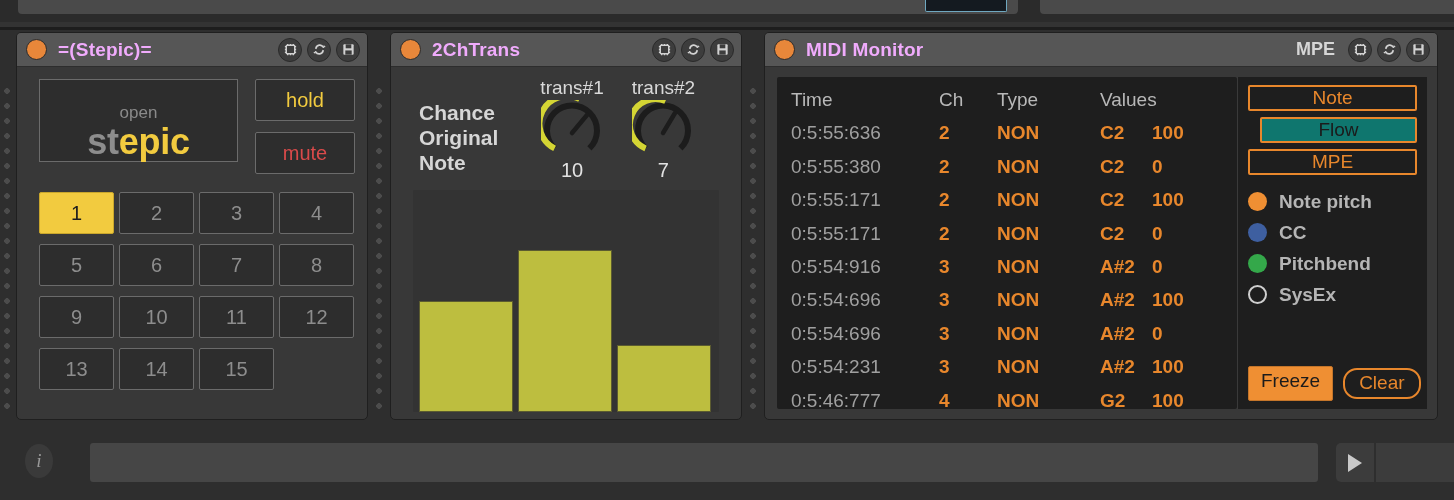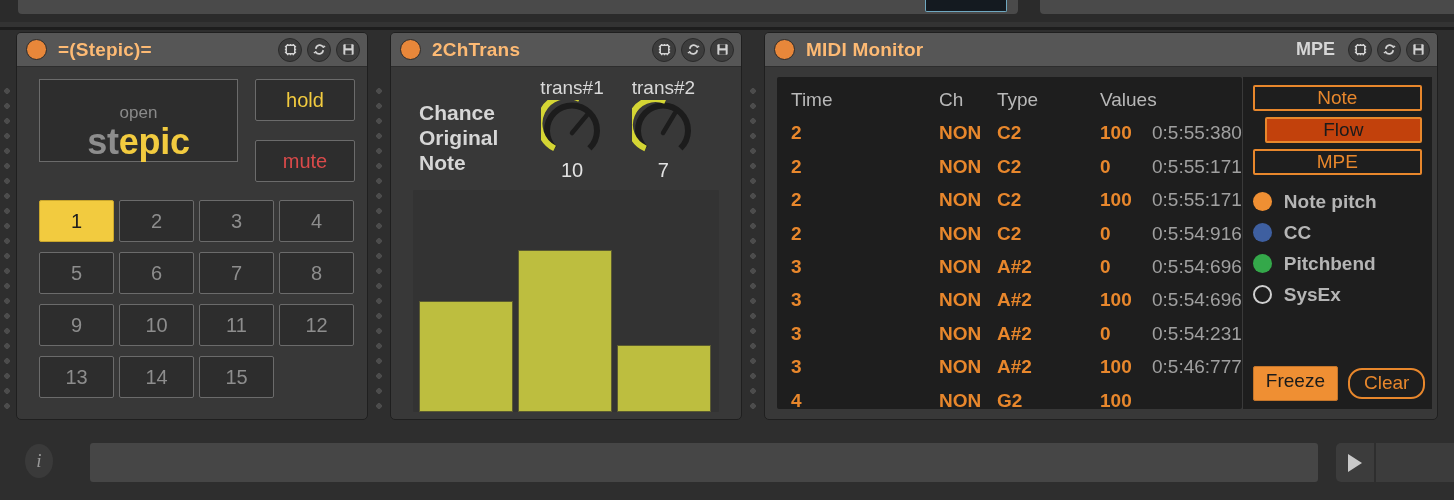--- a/index.html
+++ b/index.html
@@ -40,21 +40,21 @@
     display: flex; align-items: center;
     padding: 0 7px 0 9px;
     border-bottom: 1px solid #2d2d2d;
   }
   .dev-led {
     width: 21px; height: 21px; border-radius: 50%;
     background: #e8873a; border: 1px solid #2b2b2b;
     flex: 0 0 auto;
   }
   .dev-title {
-    margin-left: 11px; color: #fdba74;
+    margin-left: 11px; color: #f0abfc;
     font-size: 19px; font-weight: bold; letter-spacing: .2px;
     white-space: nowrap;
   }
   .hdr-spacer { flex: 1 1 auto; }
   .mpe-tag { color: #d6d6d6; font-size: 18px; font-weight: bold; margin-right: 8px; }
   .hdr-icon {
     width: 24px; height: 24px; border-radius: 50%;
     background: #3d3d3d; border: 1px solid #2a2a2a;
     margin-left: 5px;
     display: flex; align-items: center; justify-content: center;
@@ -70,21 +70,21 @@
     width: 202px; height: 83px;
     border: 1px solid #6b6b6b; background: #2d2d2d;
     border-radius: 0;
     display: flex; flex-direction: column;
     align-items: center; justify-content: flex-end;
   }
   .open-label { color: #8a8a8a; font-size: 17px; line-height: 1; margin-bottom: 2px; }
   .stepic-logo { font-size: 36px; font-weight: bold; line-height: 1.05; letter-spacing:-.3px; }
   .stepic-logo .gray { color: #8d8d8d; }
   .stepic-logo .gold { color: #f2cb3f; }
-  .stepic-side { display: flex; flex-direction: column; gap: 19px; }
+  .stepic-side { display: flex; flex-direction: column; gap: 11px; }
   .side-btn {
     width: 100px; height: 42px;
     border: 1px solid #6b6b6b; background: #2d2d2d; border-radius: 2px;
     display: flex; align-items: center; justify-content: center;
     font-size: 20px;
   }
   .side-btn.hold { color: #f2cb3f; }
   .side-btn.mute { color: #d94a4a; }
 
   .pad-grid {
@@ -141,21 +141,21 @@
     border-left: 1px solid #3a3a3a;
     padding: 8px 10px 8px 10px;
     display: flex; flex-direction: column;
   }
   .tgl {
     height: 26px; border: 2px solid #e8872c; border-radius: 2px;
     display: flex; align-items: center; justify-content: center;
     font-size: 19px; margin-bottom: 6px;
     background: #1e1e1e; color: #e8872c;
   }
-  .tgl.on { background: #c2410c; color: #1b1b1b; margin-left: 12px; }
+  .tgl.on { background: #0f766e; color: #1b1b1b; margin-left: 12px; }
   .legend { margin-top: 5px; }
   .leg-row { display: flex; align-items: center; height: 31px; font-weight: bold; }
   .leg-dot { width: 19px; height: 19px; border-radius: 50%; margin-right: 12px; flex:0 0 auto; }
   .leg-dot.hollow { background: transparent; border: 2px solid #cfcfcf; }
   .leg-txt { color: #b5b5b5; font-size: 19px; }
   .mon-actions { margin-top: auto; display: flex; align-items: center; gap: 10px; }
   .btn-freeze {
     background: #ef8f33; color: #1b1b1b; font-size: 19px;
     border: 1px solid #c4752a; border-radius: 2px;
     padding: 3px 12px 8px;
@@ -387,20 +387,21 @@
     <div class="dev-body">
       <div class="mon-inner">
         <div class="mon-table">
           <div class="mon-grid">
             <div class="mon-head">Time</div>
             <div class="mon-head">Ch</div>
             <div class="mon-head">Type</div>
             <div class="mon-head">Values</div>
             <div></div>
 
+            <div class="c-time">0:5:55:636</div>
             <div class="c-orange">2</div>
             <div class="c-orange">NON</div>
             <div class="c-orange">C2</div>
             <div class="c-orange">100</div>
 
             <div class="c-time">0:5:55:380</div>
             <div class="c-orange">2</div>
             <div class="c-orange">NON</div>
             <div class="c-orange">C2</div>
             <div class="c-orange">0</div>

